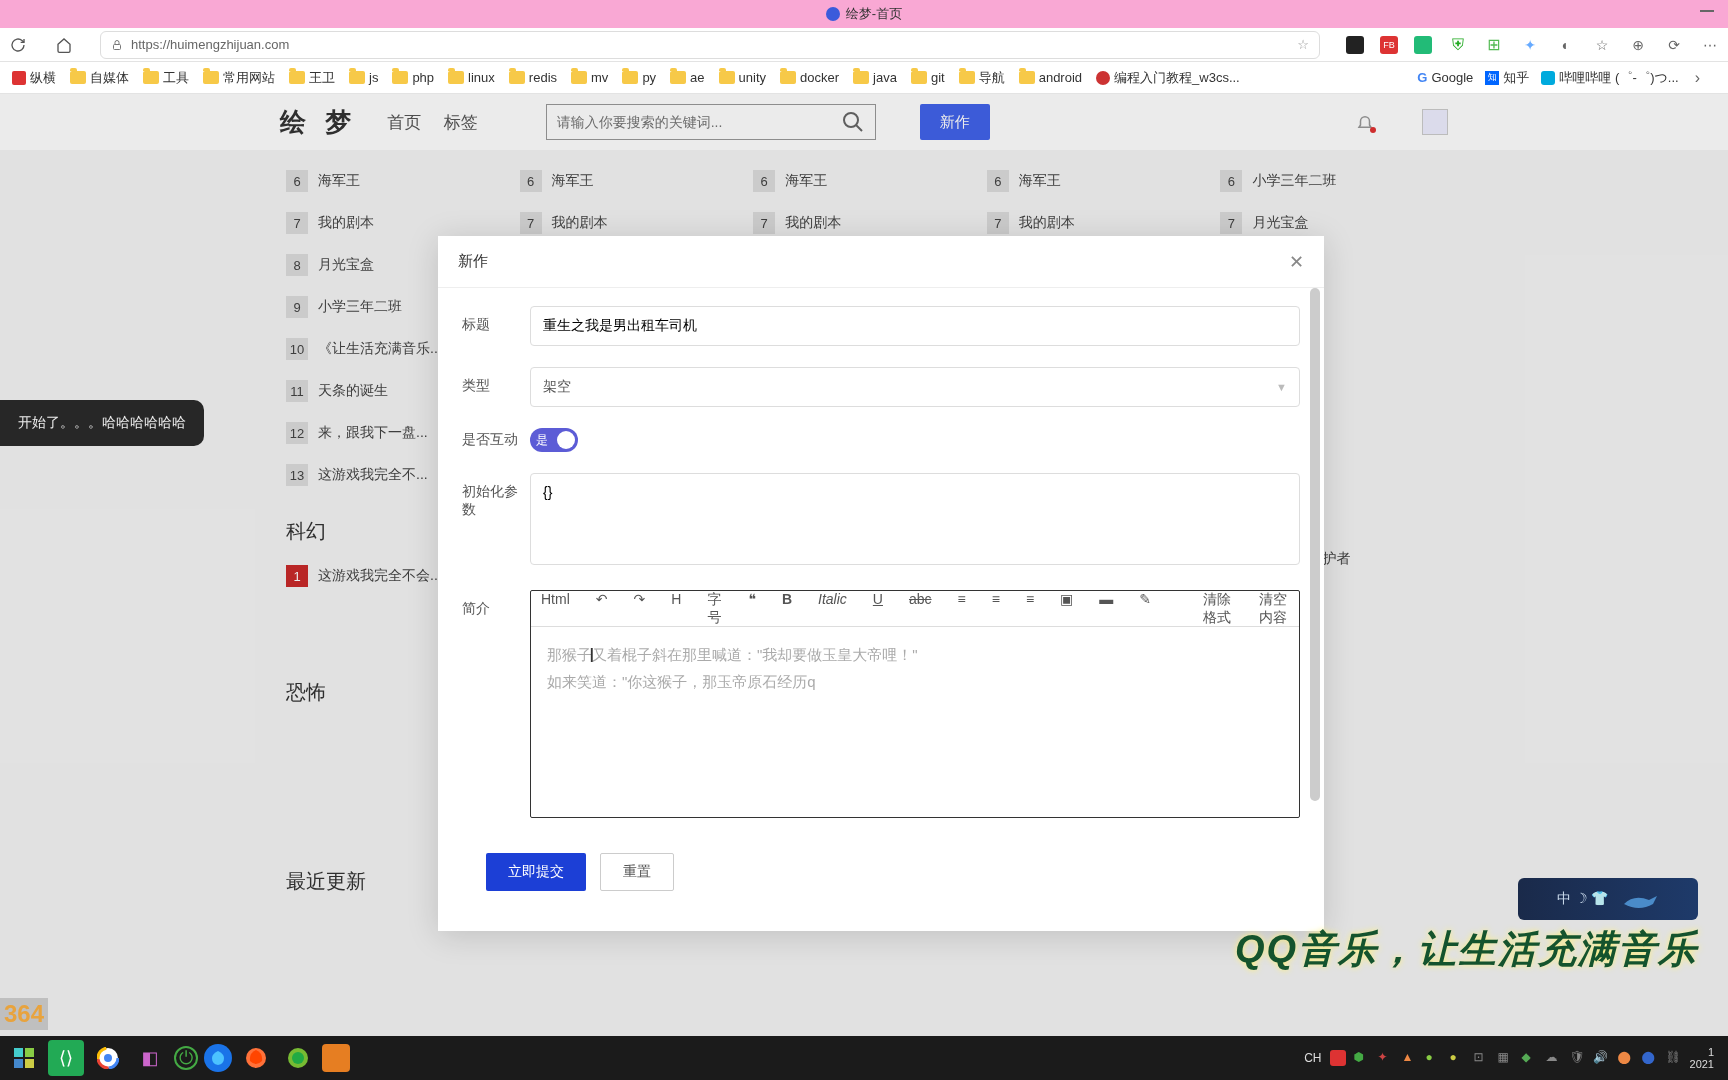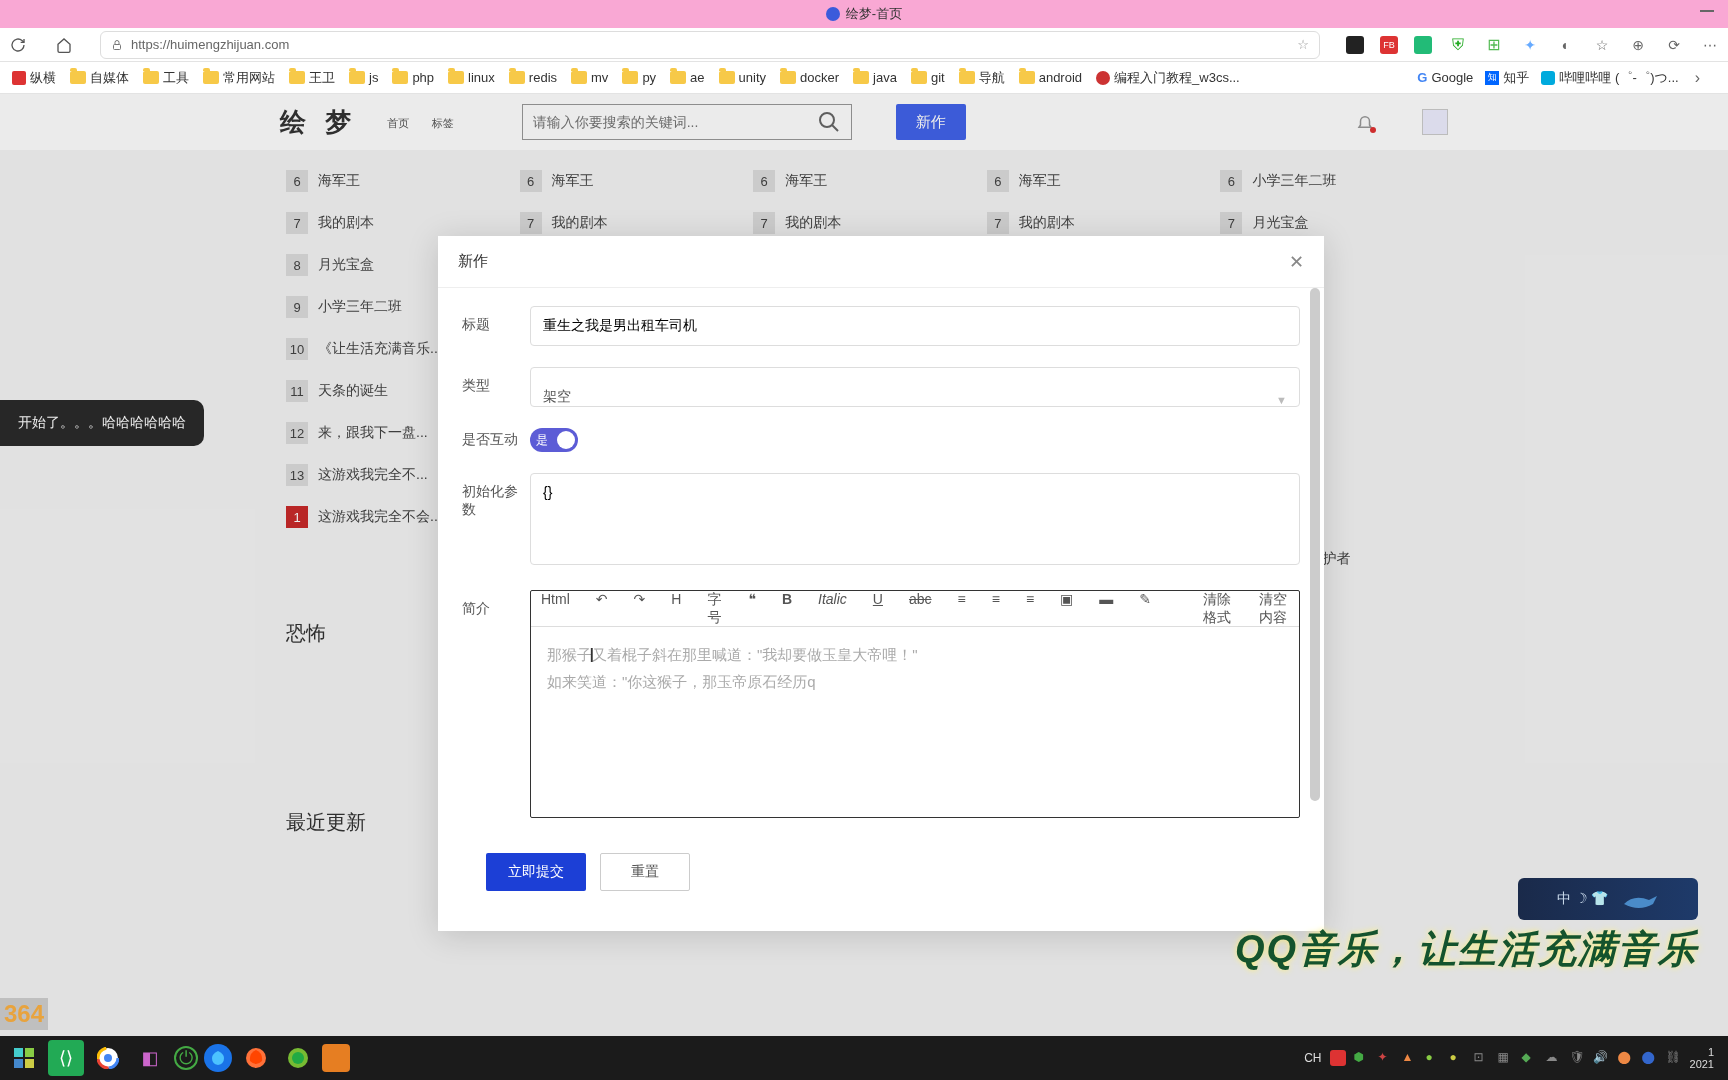--- a/index.html
+++ b/index.html
@@ -23,21 +23,21 @@
 .bookbar { height: 32px; background: #fff; display: flex; align-items: center; padding: 0 12px; gap: 14px; border-bottom: 1px solid #e3e3e3; font-size: 13px; }
 .bookbar .bm { display: flex; align-items: center; gap: 4px; color: #333; cursor: pointer; }
 .bookbar .bm .folder { width: 16px; height: 13px; background: #f7c948; border-radius: 2px; position: relative; }
 .bookbar .bm .folder::before { content: ""; position: absolute; top: -3px; left: 0; width: 7px; height: 3px; background: #f7c948; border-radius: 2px 2px 0 0; }
 .bookbar .rightbm { margin-left: auto; display: flex; gap: 12px; align-items: center; }
 
 
 .page { position: absolute; top: 94px; left: 0; right: 0; bottom: 0; background: #f5f5f5; }
 .page .header { height: 56px; background: #fff; display: flex; align-items: center; padding: 0 280px; gap: 30px; }
 .logo { font-size: 26px; font-weight: bold; color: #333; letter-spacing: 6px; }
-.nav a { color: #555; font-size: 11px; text-decoration: none; margin-right: 18px; }
+.nav a { color: #555; font-size: 17px; text-decoration: none; margin-right: 18px; }
 .searchbox { width: 330px; height: 36px; border: 1px solid #999; display: flex; align-items: center; padding: 0 10px; margin-left: 20px; }
 .searchbox input { border: none; outline: none; flex: 1; font-size: 14px; background: transparent; }
 .searchbox .sicon { width: 24px; height: 24px; color: #666; }
 .newbtn { background: #4263eb; color: #fff; border: none; height: 36px; padding: 0 20px; font-size: 15px; margin-left: 14px; border-radius: 2px; }
 .header .bell { margin-left: auto; color: #999; position: relative; }
 .header .bell .dot { width: 6px; height: 6px; background: #e03131; border-radius: 50%; position: absolute; bottom: -2px; right: -2px; }
 .header .avatar { width: 26px; height: 26px; border: 1px solid #ccc; margin-left: 18px; background: #eef; }
 
 .content { position: absolute; top: 56px; left: 0; right: 0; bottom: 0; padding: 0 280px; }
 .cols { display: flex; gap: 0; }
@@ -53,39 +53,39 @@
 
 .overlay { position: absolute; top: 94px; left: 0; right: 0; bottom: 0; background: rgba(0,0,0,0.08); }
 .modal { position: absolute; left: 438px; top: 236px; width: 886px; background: #fff; box-shadow: 0 4px 30px rgba(0,0,0,0.15); display: flex; flex-direction: column; }
 .modal .mhead { height: 52px; display: flex; align-items: center; padding: 0 20px; font-size: 15px; color: #333; border-bottom: 1px solid #eee; }
 .modal .mhead .close { margin-left: auto; cursor: pointer; color: #888; font-size: 18px; }
 .modal .mbody { padding: 18px 24px; overflow-y: auto; position: relative; }
 .frow { display: flex; margin-bottom: 21px; align-items: flex-start; }
 .frow .lbl { width: 68px; font-size: 14px; color: #555; padding-top: 10px; }
 .frow .fld { flex: 1; }
 .finput { width: 100%; height: 40px; border: 1px solid #ddd; border-radius: 4px; padding: 0 12px; font-size: 14px; outline: none; }
-.fselect { width: 100%; height: 40px; border: 1px solid #ddd; border-radius: 4px; padding: 0 12px; font-size: 14px; display: flex; align-items: flex-end; color: #555; position: relative; gap: 36px; }
+.fselect { width: 100%; height: 40px; border: 1px solid #ddd; border-radius: 4px; padding: 0 12px; font-size: 14px; display: flex; align-items: center; color: #555; position: relative; gap: 36px; }
 .fselect .arrow { margin-left: auto; color: #bbb; font-size: 11px; }
 .toggle { width: 48px; height: 24px; background: #5c5cd6; border-radius: 12px; position: relative; display: flex; align-items: center; padding: 0 6px; color: #fff; font-size: 12px; }
 .toggle .knob { width: 18px; height: 18px; background: #fff; border-radius: 50%; position: absolute; right: 3px; }
 .ftextarea { width: 100%; height: 92px; border: 1px solid #ddd; border-radius: 4px; padding: 10px 12px; font-size: 14px; outline: none; resize: none; font-family: inherit; }
 
 .editor { border: 1px solid #333; border-radius: 2px; }
 .etoolbar { height: 36px; border-bottom: 1px solid #ddd; display: flex; padding: 0 10px; gap: 26px; font-size: 14px; color: #555; }
 .etoolbar .tb { cursor: pointer; }
 .etoolbar .tb.italic { font-style: italic; }
 .etoolbar .tb.u { text-decoration: underline; }
 .etoolbar .tb.s { text-decoration: line-through; }
 .etoolbar .spacer { flex: 1; }
 .ebody { min-height: 190px; padding: 14px 16px; font-size: 15px; color: #aaa; line-height: 1.8; position: relative; }
 .ebody .caret { position: absolute; left: 58px; top: 10px; font-size: 20px; color: #333; }
 
 .mfoot { padding: 14px 24px 22px; display: flex; gap: 14px; }
 .btn-primary { background: #1c3fd6; color: #fff; border: none; height: 38px; padding: 0 22px; font-size: 14px; border-radius: 2px; cursor: pointer; }
-.btn-default { background: #fff; border: 1px solid #ccc; height: 38px; padding: 0 30px; font-size: 14px; border-radius: 2px; cursor: pointer; color: #555; }
+.btn-default { background: #fff; border: 1px solid #ccc; height: 38px; padding: 0 22px; font-size: 14px; border-radius: 2px; cursor: pointer; color: #555; }
 
 .modal .scrollbar { position: absolute; right: 2px; top: 52px; bottom: 2px; width: 12px; }
 .modal .scrollbar .thumb { position: absolute; top: 0; width: 10px; height: 80%; background: #ccc; border-radius: 5px; }
 
 
 .qqmusic { position: absolute; right: 30px; bottom: 105px; font-size: 38px; font-weight: bold; color: #14532d; text-shadow: 0 0 6px #fff176; font-style: italic; letter-spacing: 2px; }
 .whalewidget { position: absolute; right: 30px; bottom: 160px; width: 180px; height: 42px; background: linear-gradient(90deg,#1a2a4a,#1e3a6a); border-radius: 6px; display: flex; align-items: center; justify-content: center; gap: 10px; color: #cde; font-size: 14px; }
 .cornertag { position: absolute; left: 0; bottom: 50px; color: #e8a33d; font-size: 24px; font-weight: bold; background: rgba(0,0,0,0.15); padding: 2px 4px; }
 
 
@@ -287,20 +287,21 @@
             <span>天条的诞生</span>
           </div>
         <div class="item">
             <span class="num">12</span>
             <span>来，跟我下一盘...</span>
           </div>
         <div class="item">
             <span class="num">13</span>
             <span>这游戏我完全不...</span>
           </div>
+        <div class="sectitle">科幻</div>
         <div class="item">
             <span class="num red">1</span>
             <span>这游戏我完全不会...</span>
           </div>
         <div class="sectitle" style="margin-top:60px">恐怖</div>
         <div class="sectitle" style="margin-top:130px">最近更新</div>
       </div>
       <div class="col">
         <div class="item">
             <span class="num">6</span>

